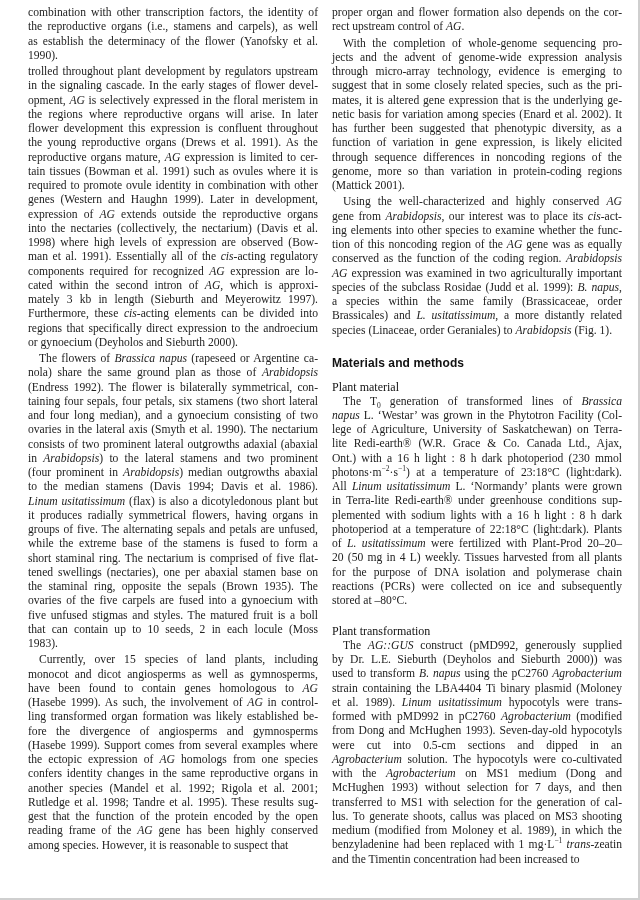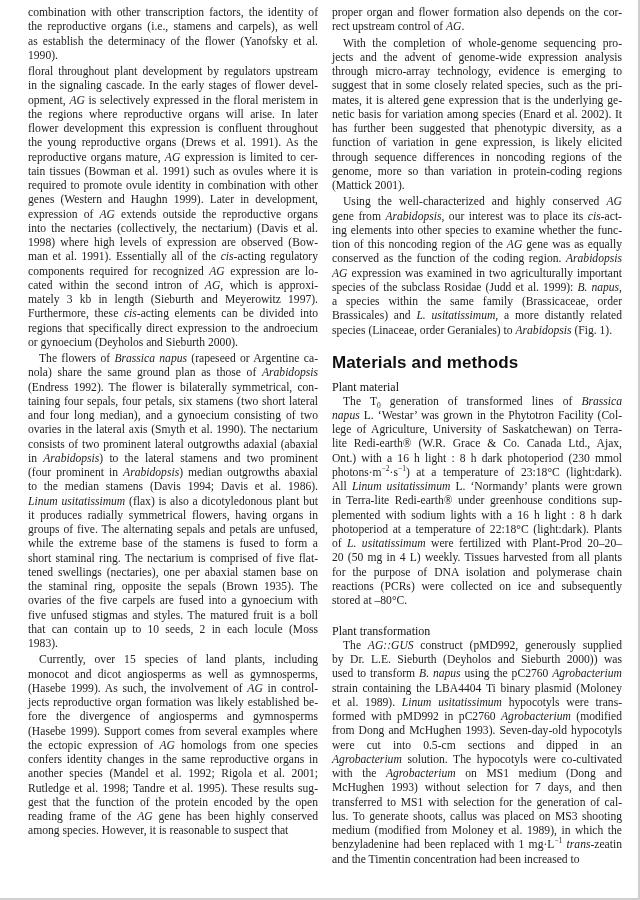--- a/index.html
+++ b/index.html
@@ -24,21 +24,21 @@
       display: block; text-align: justify; text-align-last: justify;
       white-space: nowrap; height: 14.25px; overflow: visible;
     }
     .line.last { text-align-last: left; }
     .indent { padding-left: 11px; }
     .para + .para { margin-top: 2px; }
     i { font-style: italic; }
     sup, sub { font-size: 7.5px; line-height: 0; }
     .section-heading {
       font-family: "Liberation Sans", "DejaVu Sans", sans-serif;
-      font-weight: bold; font-size: 17px; color: #111;
+      font-weight: bold; font-size: 12px; color: #111;
       margin: 18px 0 10px 0; letter-spacing: 0.1px;
     }
     .sub-heading {
       font-weight: normal; font-size: 12px; color: #111;
       margin: 0; height: 14.5px;
     }
     .gap-before-sub { margin-top: 16px; }
   </style>
 </head>
 <body>
@@ -46,21 +46,21 @@
 <div class="page-frame"></div>
 
 <div class="col col-left">
   <div class="para">
       <span class="line">combination with other transcription factors, the identity of</span>
       <span class="line">the reproductive organs (i.e., stamens and carpels), as well</span>
       <span class="line">as establish the determinacy of the flower (Yanofsky et al.</span>
       <span class="line last">1990).</span>
     </div>
   <div class="para">
-      <span class="line">floral throughout plant development by regulators upstream</span>
+      <span class="line">trolled throughout plant development by regulators upstream</span>
       <span class="line">in the signaling cascade. In the early stages of flower devel-</span>
       <span class="line">opment, <i>AG</i> is selectively expressed in the floral meristem in</span>
       <span class="line">the regions where reproductive organs will arise. In later</span>
       <span class="line">flower development this expression is confluent throughout</span>
       <span class="line">the young reproductive organs (Drews et al. 1991). As the</span>
       <span class="line">reproductive organs mature, <i>AG</i> expression is limited to cer-</span>
       <span class="line">tain tissues (Bowman et al. 1991) such as ovules where it is</span>
       <span class="line">required to promote ovule identity in combination with other</span>
       <span class="line">genes (Western and Haughn 1999). Later in development,</span>
       <span class="line">expression of <i>AG</i> extends outside the reproductive organs</span>
@@ -93,22 +93,23 @@
       <span class="line">tened swellings (nectaries), one per abaxial stamen base on</span>
       <span class="line">the staminal ring, opposite the sepals (Brown 1935). The</span>
       <span class="line">ovaries of the five carpels are fused into a gynoecium with</span>
       <span class="line">five unfused stigmas and styles. The matured fruit is a boll</span>
       <span class="line">that can contain up to 10 seeds, 2 in each locule (Moss</span>
       <span class="line last">1983).</span>
     </div>
   <div class="para">
       <span class="line indent">Currently, over 15 species of land plants, including</span>
       <span class="line">monocot and dicot angiosperms as well as gymnosperms,</span>
+      <span class="line">have been found to contain genes homologous to <i>AG</i></span>
       <span class="line">(Hasebe 1999). As such, the involvement of <i>AG</i> in control-</span>
-      <span class="line">jects reproductive organ formation was likely established be-</span>
+      <span class="line">ling transformed organ formation was likely established be-</span>
       <span class="line">fore the divergence of angiosperms and gymnosperms</span>
       <span class="line">(Hasebe 1999). Support comes from several examples where</span>
       <span class="line">the ectopic expression of <i>AG</i> homologs from one species</span>
       <span class="line">confers identity changes in the same reproductive organs in</span>
       <span class="line">another species (Mandel et al. 1992; Rigola et al. 2001;</span>
       <span class="line">Rutledge et al. 1998; Tandre et al. 1995). These results sug-</span>
       <span class="line">gest that the function of the protein encoded by the open</span>
       <span class="line">reading frame of the <i>AG</i> gene has been highly conserved</span>
       <span class="line last">among species. However, it is reasonable to suspect that</span>
     </div>

